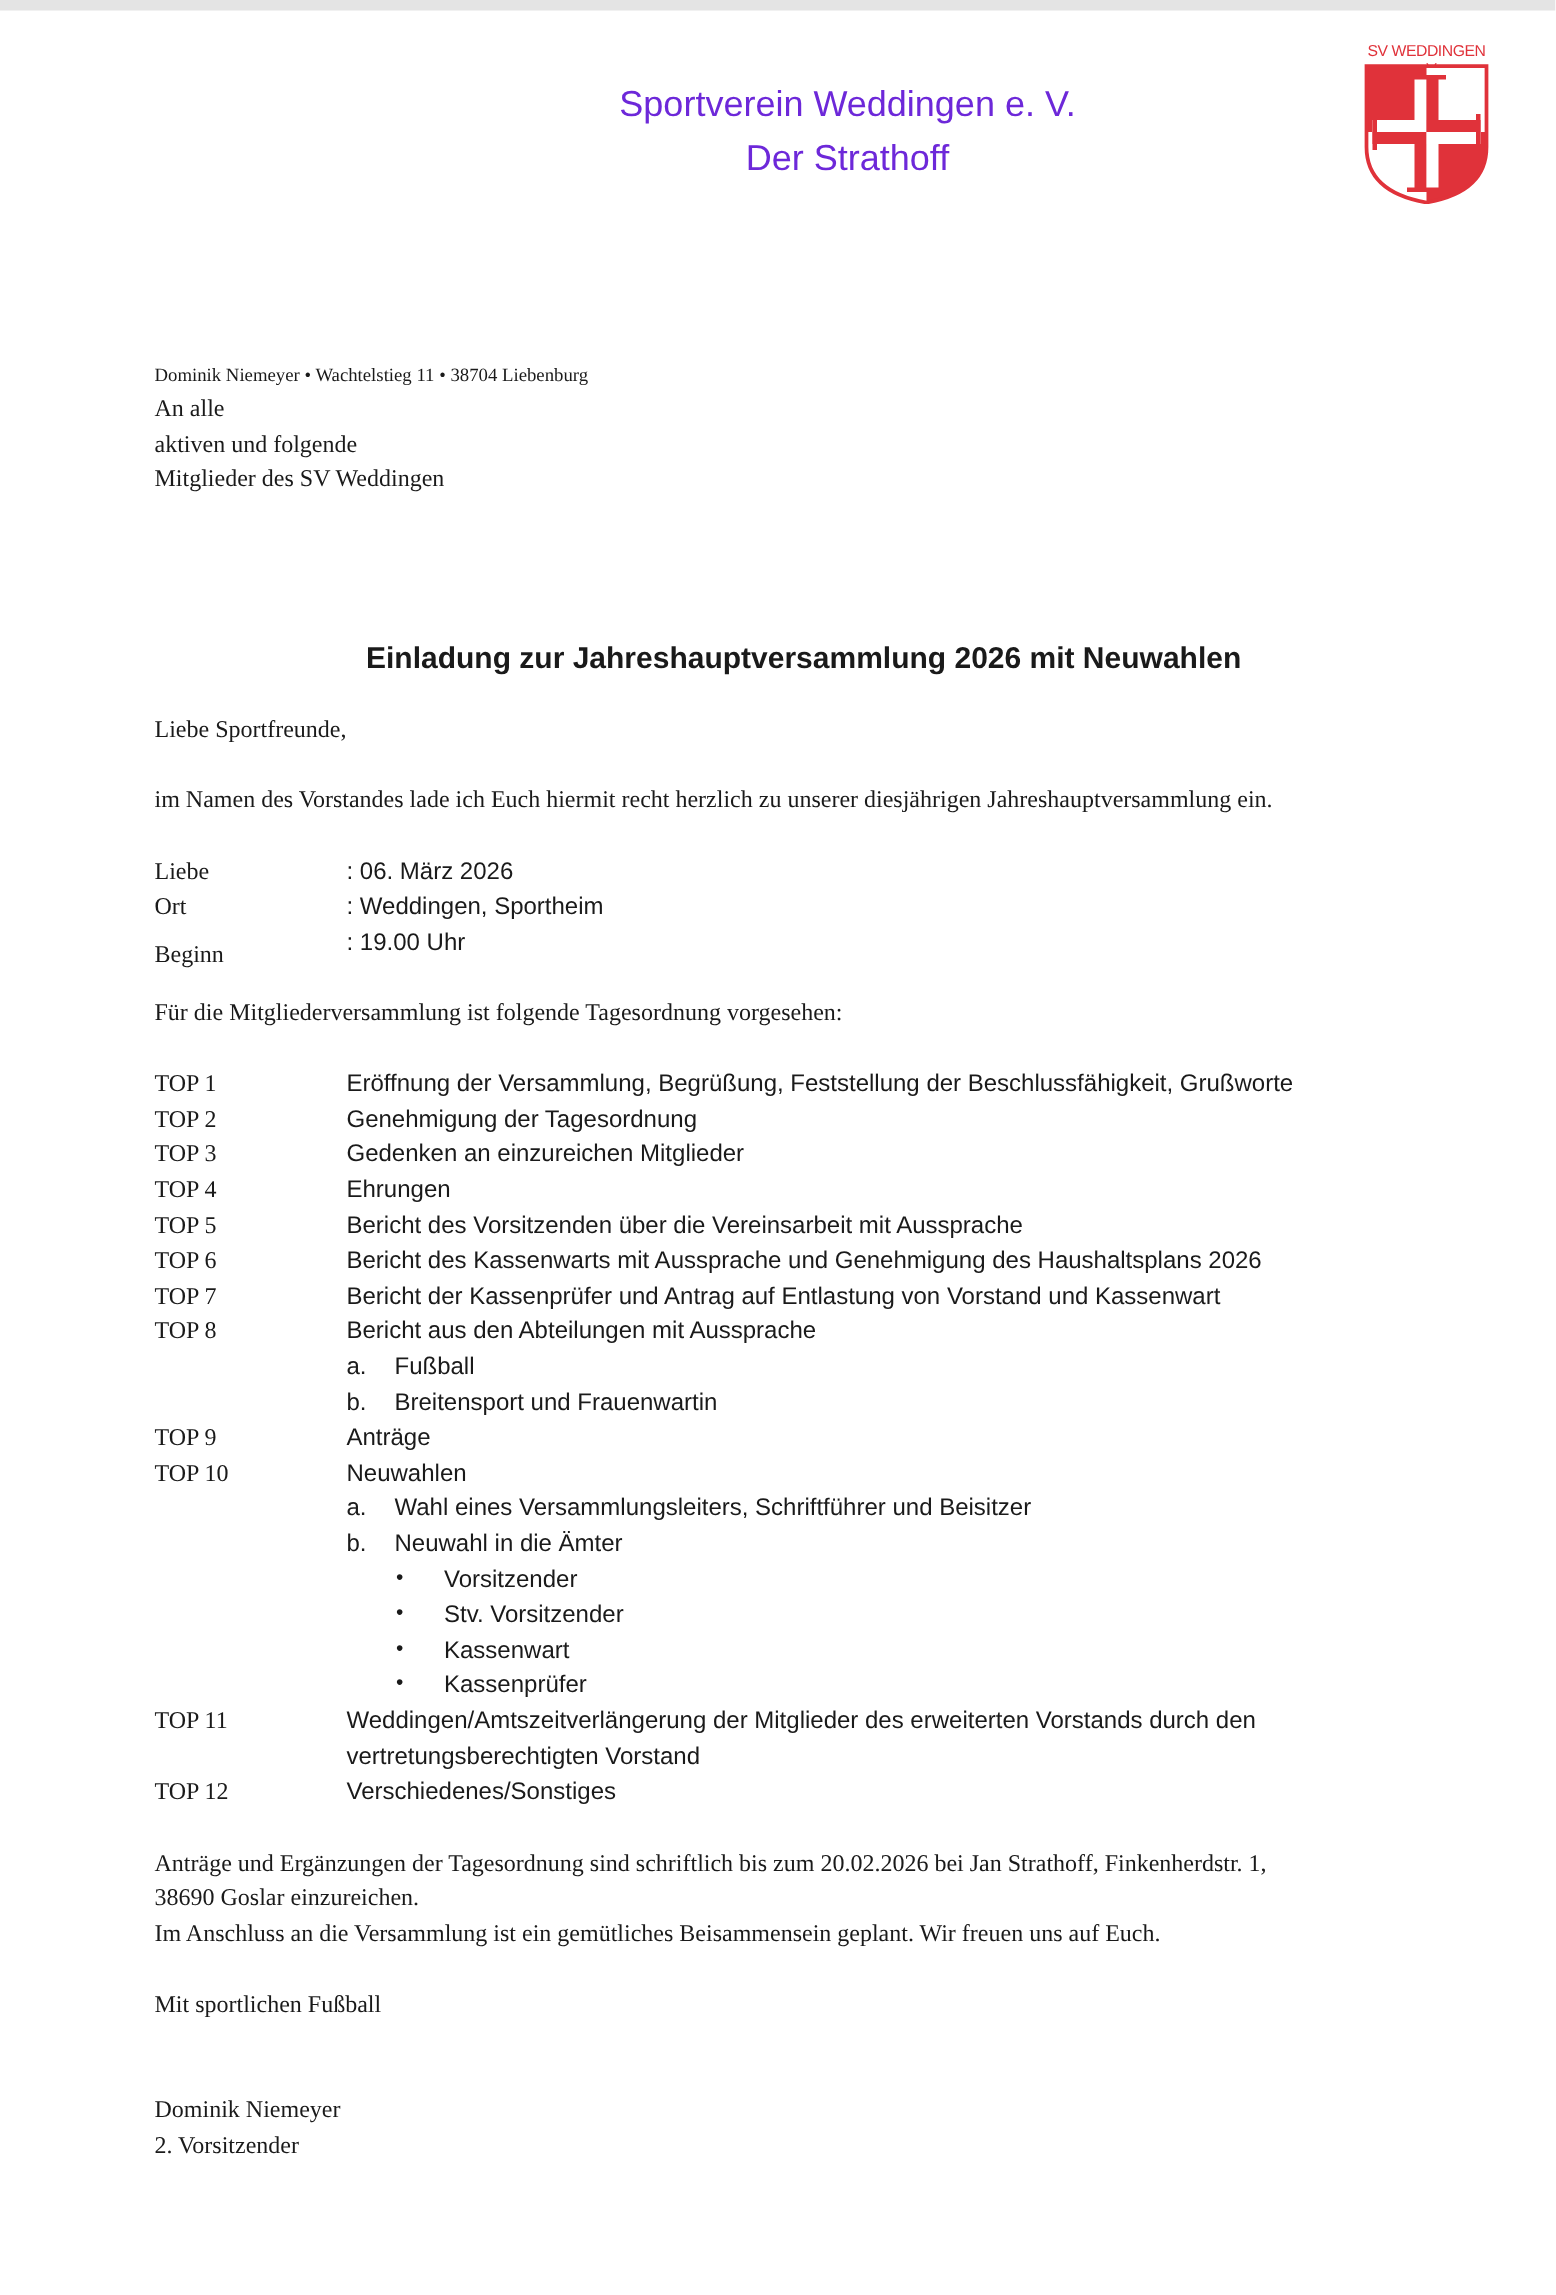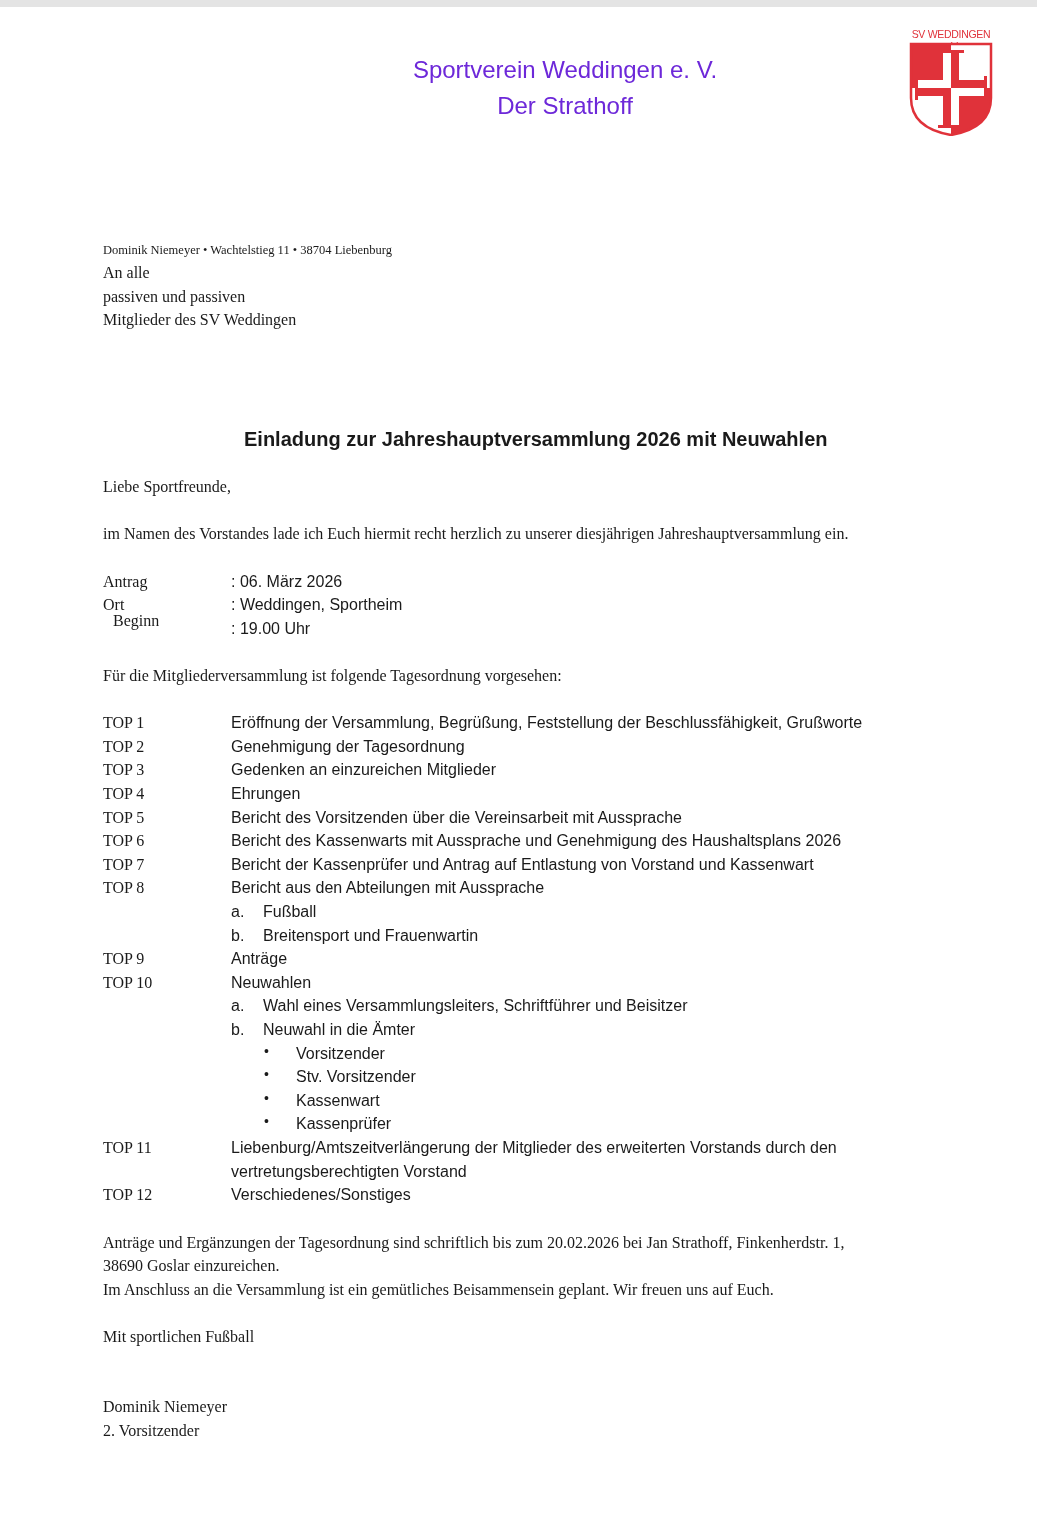--- a/index.html
+++ b/index.html
@@ -57,33 +57,33 @@
       <rect x="33" y="85" width="26" height="3" fill="#e0323a"></rect>
       <rect x="10" y="36" width="3" height="24" fill="#e0323a"></rect>
       <rect x="79" y="36" width="3" height="24" fill="#e0323a"></rect>
     </g>
     <path d="M6 4 H86 V58 Q86 88 46 95 Q6 88 6 58 Z" fill="none" stroke="#e0323a" stroke-width="2.5"></path>
   </svg>
 </div>
 
 <div class="abs small label-col" style="top:243px;">Dominik Niemeyer • Wachtelstieg 11 • 38704 Liebenburg</div>
 <div class="abs t16 label-col" style="top:264px;">An alle</div>
-<div class="abs t16 label-col" style="top:288px;">passiven und passiven</div>
+<div class="abs t16 label-col" style="top:288px;">aktiven und folgende</div>
 <div class="abs t16 label-col" style="top:311px;">Mitglieder des SV Weddingen</div>
 
 <div class="abs heading" style="top:428px; left:244px;">Einladung zur Jahreshauptversammlung 2026 mit Neuwahlen</div>
 
 <div class="abs t16 label-col" style="top:478px;">Liebe Sportfreunde,</div>
 <div class="abs t16 label-col" style="top:525px;">im Namen des Vorstandes lade ich Euch hiermit recht herzlich zu unserer diesjährigen Jahreshauptversammlung ein.</div>
 
-<div class="abs t16 label-col" style="top:573px;">Antrag</div>
+<div class="abs t16 label-col" style="top:573px;">Liebe</div>
 <div class="abs t16 val-col" style="top:573px;">:  06. März 2026</div>
 <div class="abs t16 label-col" style="top:596px;">Ort</div>
 <div class="abs t16 val-col" style="top:596px;">:  Weddingen, Sportheim</div>
-<div class="abs t16 label-col" style="top:612px;margin-left:10px;">Beginn</div>
+<div class="abs t16 label-col" style="top:628px;">Beginn</div>
 <div class="abs t16 val-col" style="top:620px;">:  19.00 Uhr</div>
 
 <div class="abs t16 label-col" style="top:667px;">Für die Mitgliederversammlung ist folgende Tagesordnung vorgesehen:</div>
 
 <div class="abs t16 label-col" style="top:714px;">TOP 1</div>
 <div class="abs t16 val-col" style="top:714px;">Eröffnung der Versammlung, Begrüßung, Feststellung der Beschlussfähigkeit, Grußworte</div>
 <div class="abs t16 label-col" style="top:738px;">TOP 2</div>
 <div class="abs t16 val-col" style="top:738px;">Genehmigung der Tagesordnung</div>
 <div class="abs t16 label-col" style="top:761px;">TOP 3</div>
 <div class="abs t16 val-col" style="top:761px;">Gedenken an einzureichen Mitglieder</div>
@@ -113,21 +113,21 @@
 <div class="abs bullet" style="top:1043px;">•</div>
 <div class="abs t16 bullet-text" style="top:1045px;">Vorsitzender</div>
 <div class="abs bullet" style="top:1066px;">•</div>
 <div class="abs t16 bullet-text" style="top:1068px;">Stv. Vorsitzender</div>
 <div class="abs bullet" style="top:1090px;">•</div>
 <div class="abs t16 bullet-text" style="top:1092px;">Kassenwart</div>
 <div class="abs bullet" style="top:1113px;">•</div>
 <div class="abs t16 bullet-text" style="top:1115px;">Kassenprüfer</div>
 
 <div class="abs t16 label-col" style="top:1139px;">TOP 11</div>
-<div class="abs t16 val-col" style="top:1139px;">Liebenburg/Amtszeitverlängerung der Mitglieder des erweiterten Vorstands durch den</div>
+<div class="abs t16 val-col" style="top:1139px;">Weddingen/Amtszeitverlängerung der Mitglieder des erweiterten Vorstands durch den</div>
 <div class="abs t16 val-col" style="top:1163px;">vertretungsberechtigten Vorstand</div>
 <div class="abs t16 label-col" style="top:1186px;">TOP 12</div>
 <div class="abs t16 val-col" style="top:1186px;">Verschiedenes/Sonstiges</div>
 
 <div class="abs t16 label-col" style="top:1234px;">Anträge und Ergänzungen der Tagesordnung sind schriftlich bis zum 20.02.2026 bei Jan Strathoff, Finkenherdstr. 1,</div>
 <div class="abs t16 label-col" style="top:1257px;">38690 Goslar einzureichen.</div>
 <div class="abs t16 label-col" style="top:1281px;">Im Anschluss an die Versammlung ist ein gemütliches Beisammensein geplant. Wir freuen uns auf Euch.</div>
 <div class="abs t16 label-col" style="top:1328px;">Mit sportlichen Fußball</div>
 
 <div class="abs t16 label-col" style="top:1398px;">Dominik Niemeyer</div>

